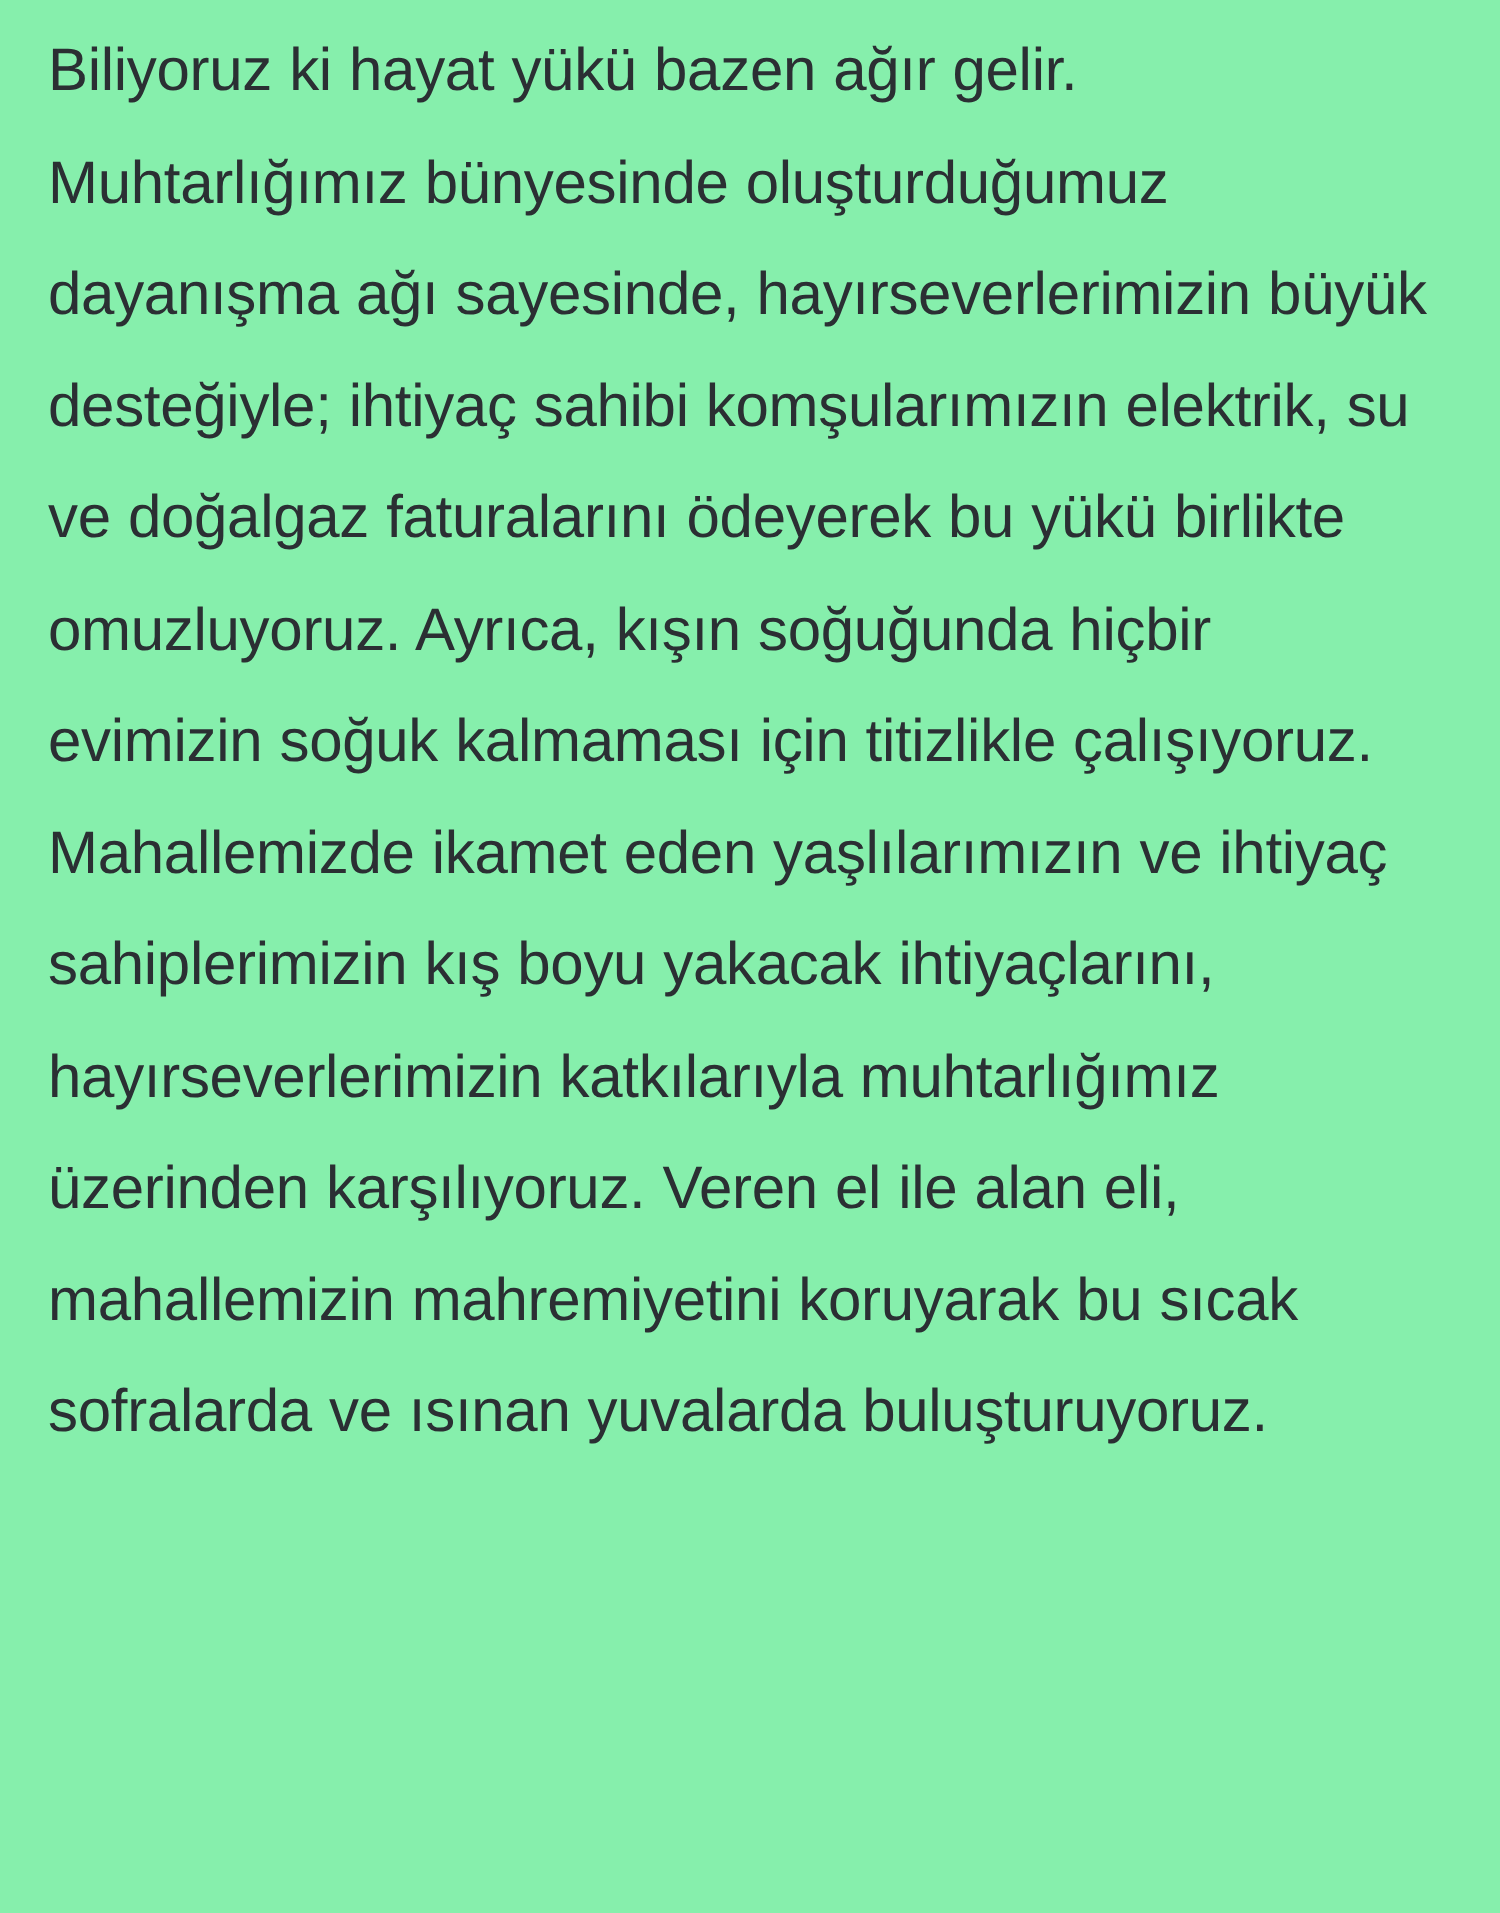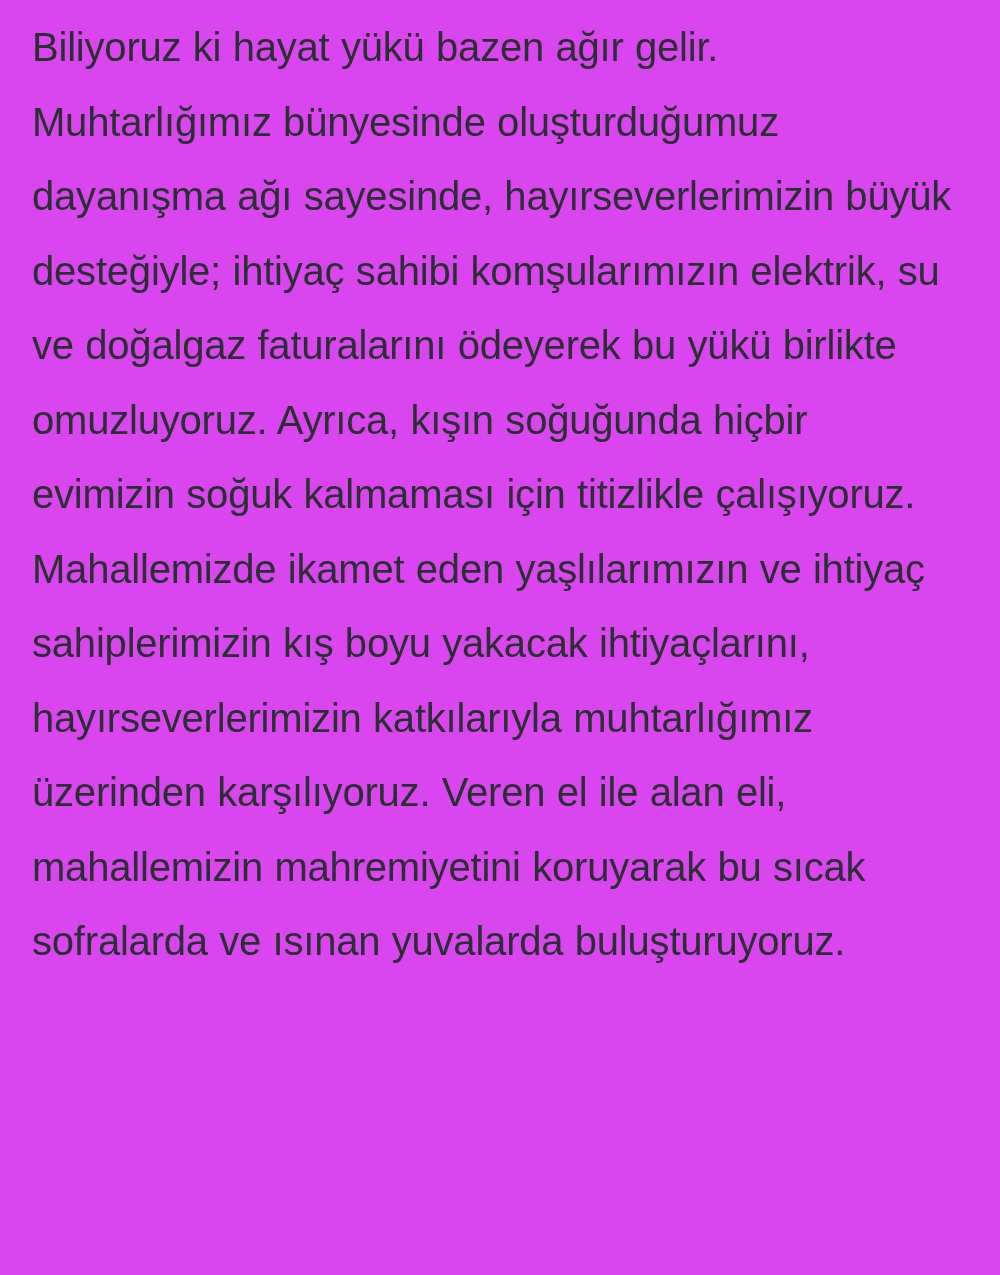--- a/index.html
+++ b/index.html
@@ -11,21 +11,21 @@
     width: 1000px;
     height: 1275px;
     overflow: hidden;
     font-family: "Liberation Sans", sans-serif;
   }
   .page {
     box-sizing: border-box;
     width: 1000px;
     height: 1275px;
     padding: 10px 40px 0 32px;
-    background: #d946ef;
+    background: #86efac;
   }
   .body-text {
     font-family: "Liberation Sans", sans-serif;
     font-size: 40px;
     line-height: 74.5px;
     color: #2b2f33;
     font-weight: 400;
     letter-spacing: -0.2px;
     word-spacing: 0.5px;
     text-align: left;

